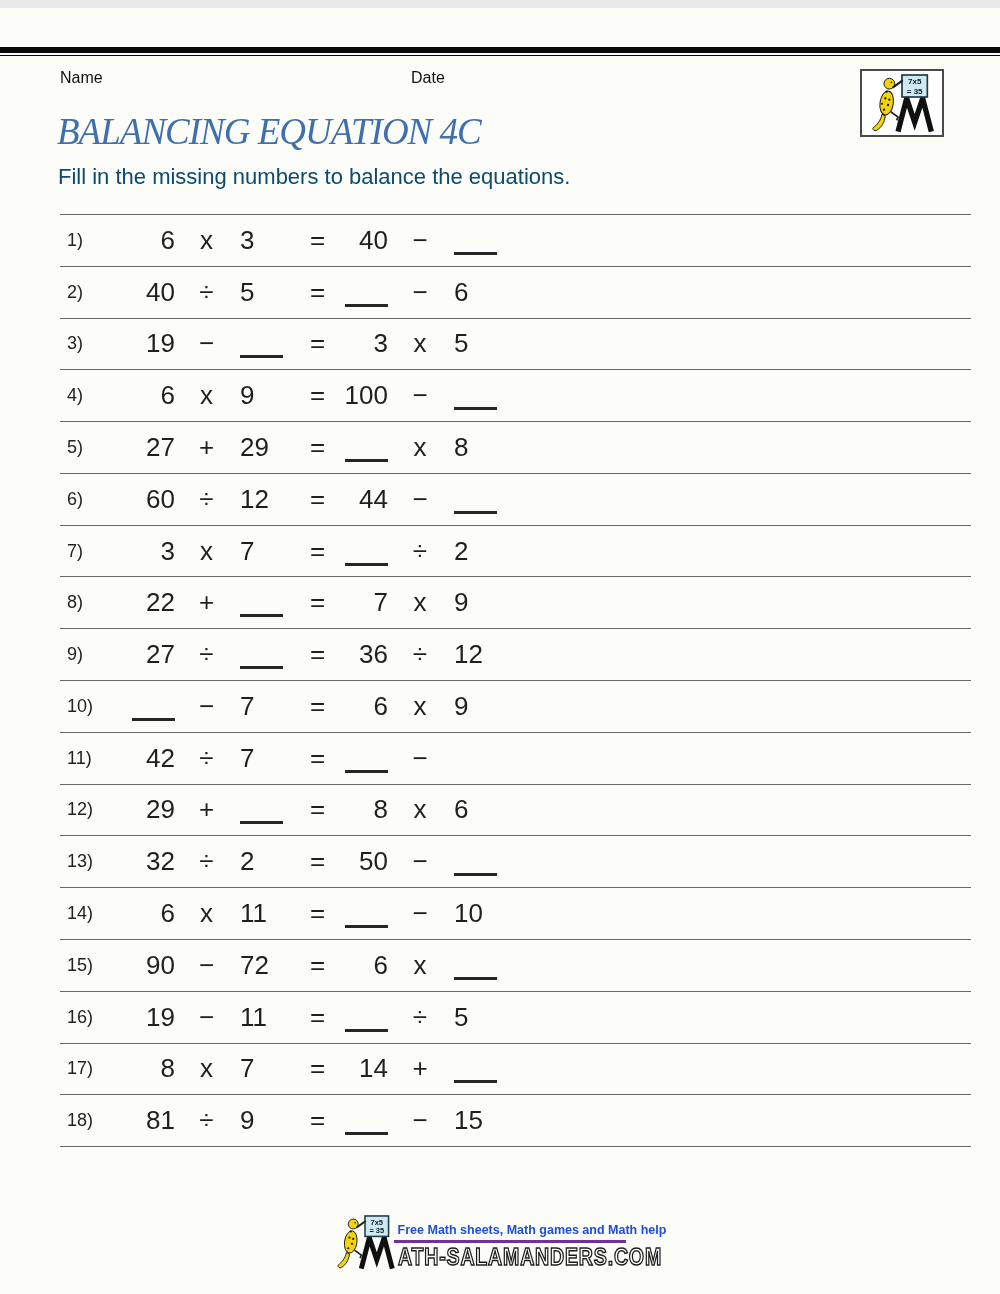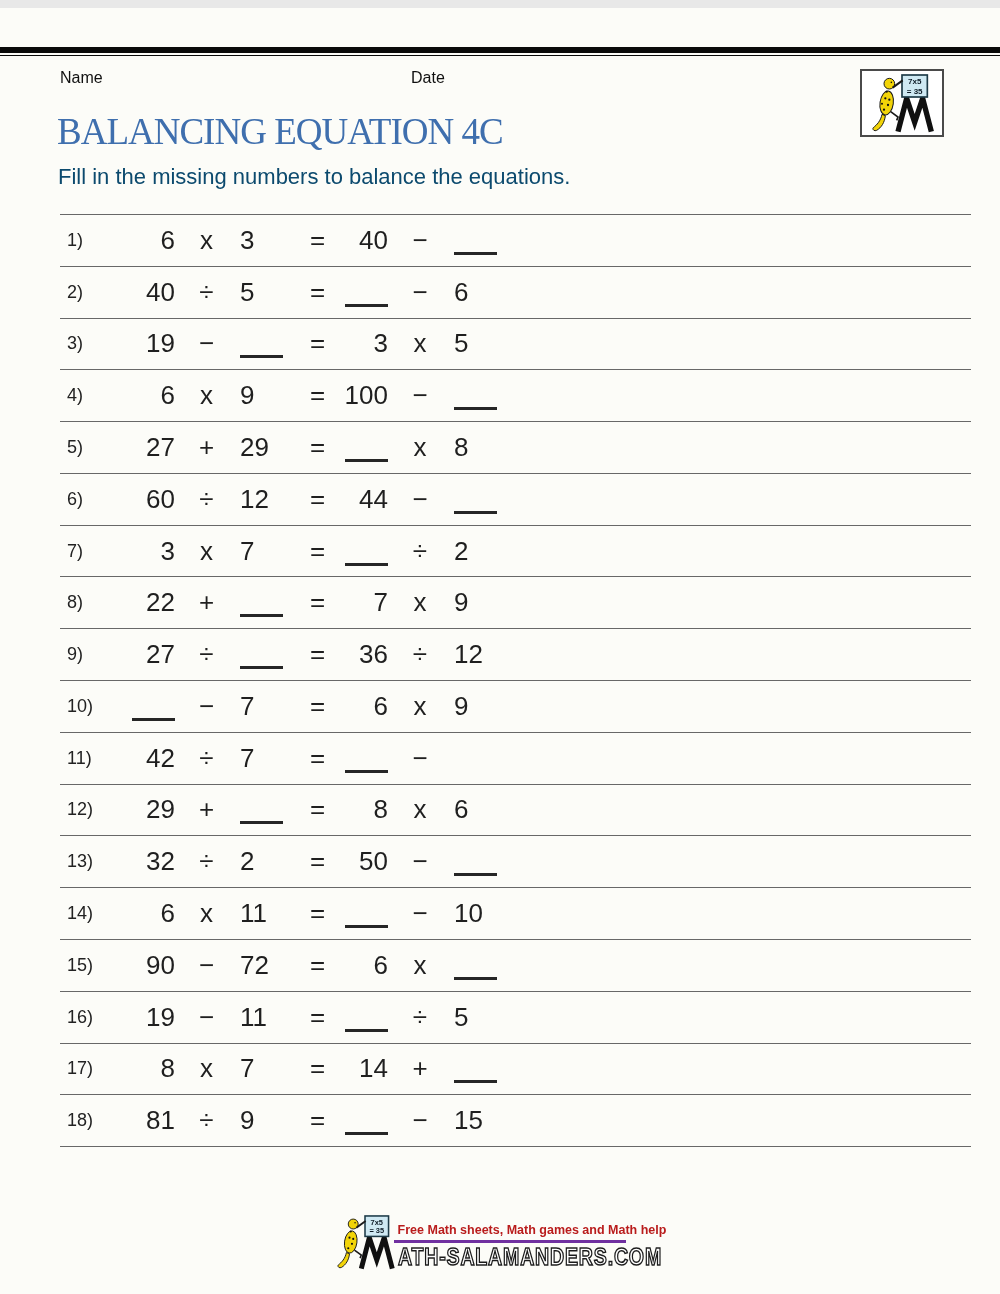--- a/index.html
+++ b/index.html
@@ -18,21 +18,21 @@
 
   .logo-box {
     position:absolute; left:860px; top:61px; width:84px; height:68px;
     background:#ffffff; border:2px solid #4a4a4a; box-sizing:border-box;
     display:flex; align-items:center; justify-content:center;
   }
 
   .title {
     position:absolute; left:57px; top:102px;
     font-family:"Liberation Serif", serif; font-size:37px; letter-spacing:-1px;
-    color:#3f6fae; white-space:nowrap;
+    color:#3f6fae; white-space:nowrap;font-style:italic;
   }
   .subtitle {
     position:absolute; left:58px; top:156px; font-size:22px; color:#0c4a6e;
     white-space:nowrap;
   }
 
   
   .eq-table {
     position:absolute; left:60px; top:206px; width:911px; height:933px;
     display:flex; flex-direction:column;
@@ -58,21 +58,21 @@
   }
 
   
   .footer {
     position:absolute; left:0; top:1206px; width:1000px;
     display:flex; justify-content:center;
   }
   .footer-inner { display:flex; align-items:flex-end; }
   .footer-graphic { width:62px; height:56px; margin-right:-12px; }
   .footer-col { display:flex; flex-direction:column; }
-  .tagline { font-size:12.5px; font-weight:bold; color:#b91c1c; padding-left:14px; white-space:nowrap; }
+  .tagline { font-size:12.5px; font-weight:bold; color:#1d4ed8; padding-left:14px; white-space:nowrap; }
   .purple-rule { height:3px; background:#7030a0; margin-top:3px; margin-left:10px; width:232px; }
   .wordmark-svg { margin-top:1px; margin-left:12px; }
 </style>
 </head>
 <body>
 
 <div class="page">
 
   <div class="top-rule"></div>
 

